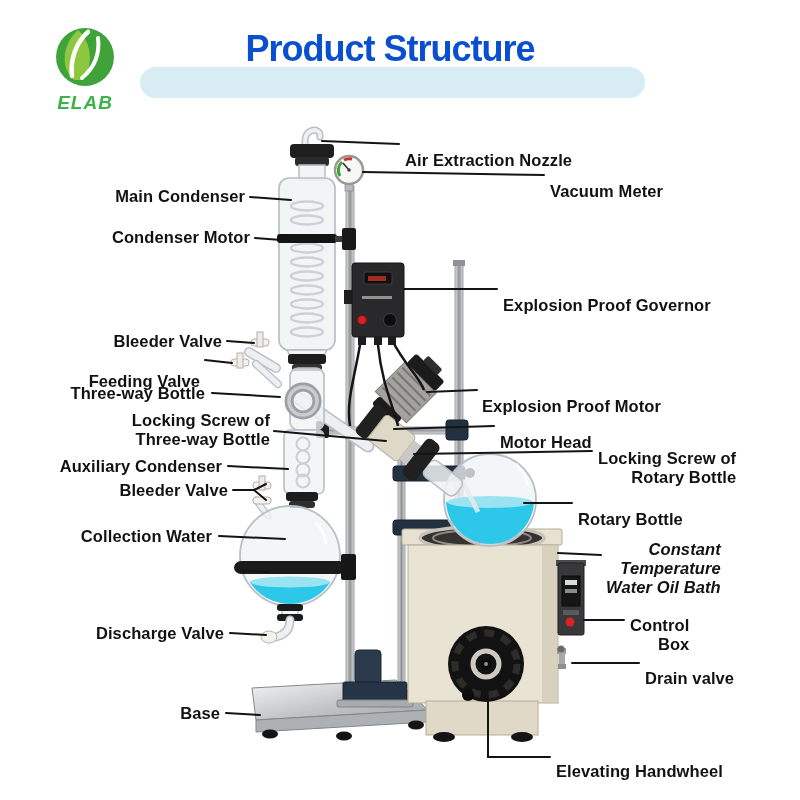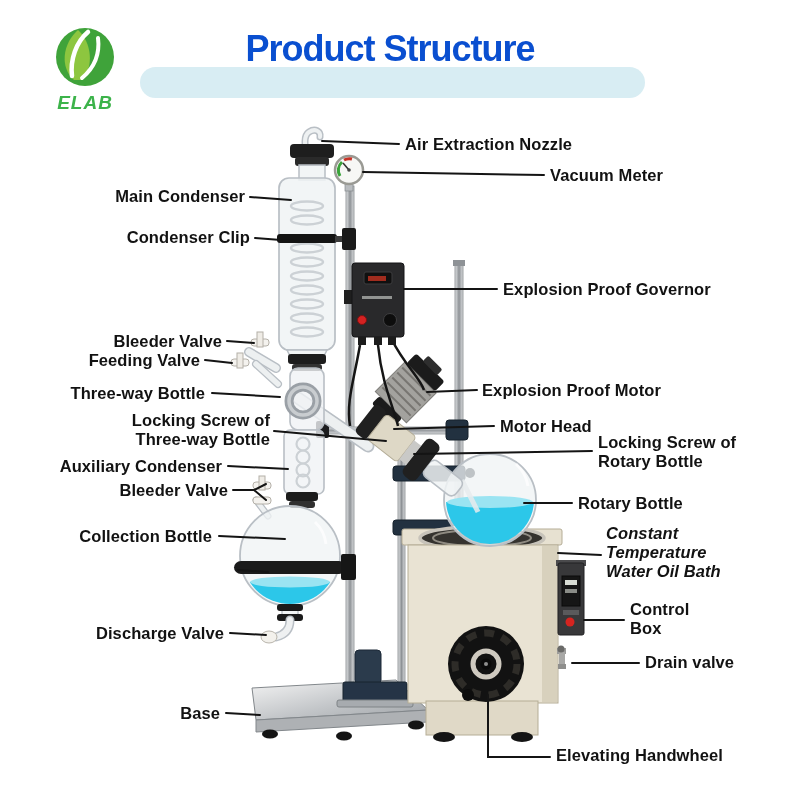--- a/index.html
+++ b/index.html
@@ -11,21 +11,21 @@
               background:#d8edf3;}
   .page-title{position:absolute;left:150px;top:28px;width:480px;text-align:center;
               font-size:36px;font-weight:800;letter-spacing:-1px;color:#0a4fd0;}
   .logo{position:absolute;left:40px;top:24px;width:90px;text-align:center;}
   .logo-text{font-size:19px;font-weight:800;font-style:italic;color:#3cb34a;letter-spacing:1px;
              margin-top:-2px;}
   
   .lbl{position:absolute;font-size:16.5px;line-height:19px;font-weight:600;color:#121212;
        white-space:pre-line;letter-spacing:.1px;}
   .left{text-align:right;}
-  .right{text-align:left;}
+  .right{text-align:right;margin-top:16px;}
 </style>
 </head>
 <body>
 
 <div class="stage">
 
   <svg class="apparatus" width="800" height="800" viewBox="0 0 800 800">
     <defs>
       <linearGradient id="steelH" x1="0" y1="0" x2="1" y2="0">
         <stop offset="0" stop-color="#e4e6e8"></stop>
@@ -284,29 +284,29 @@
     <svg width="66" height="66" viewBox="0 0 66 66">
       <circle cx="33" cy="33" r="29" fill="#3fa33a"></circle>
       <path d="M22,56 C8,44 10,20 26,6 C40,18 42,44 30,56 Z" fill="#8dc63f"></path>
       <path d="M20,52 C18,36 24,18 36,8" fill="none" stroke="#ffffff" stroke-width="4.5" stroke-linecap="round"></path>
       <path d="M30,54 C42,44 48,30 46,14" fill="none" stroke="#ffffff" stroke-width="4" stroke-linecap="round"></path>
     </svg>
     <div class="logo-text">ELAB</div>
   </div>
 
   <div class="lbl left" style="right:555px;top:187px;">Main Condenser</div>
-  <div class="lbl left" style="right:550px;top:228px;">Condenser Clip</div>
+  <div class="lbl left" style="right:550px;top:228px;">Condenser Motor</div>
   <div class="lbl left" style="right:578px;top:332px;">Bleeder Valve</div>
-  <div class="lbl left" style="right:600px;top:351px;">Feeding Valve</div>
+  <div class="lbl left" style="right:600px;top:372px;">Feeding Valve</div>
   <div class="lbl left" style="right:595px;top:384px;">Three-way Bottle</div>
   <div class="lbl left" style="right:530px;top:411px;">Locking Screw of
 Three-way Bottle</div>
   <div class="lbl left" style="right:578px;top:457px;">Auxiliary Condenser</div>
   <div class="lbl left" style="right:572px;top:481px;">Bleeder Valve</div>
-  <div class="lbl left" style="right:588px;top:527px;">Collection Bottle</div>
+  <div class="lbl left" style="right:588px;top:527px;">Collection Water</div>
   <div class="lbl left" style="right:576px;top:624px;">Discharge Valve</div>
   <div class="lbl left" style="right:580px;top:704px;text-align:center;">Base</div>
 
   <div class="lbl right" style="left:405px;top:135px;">Air Extraction Nozzle</div>
   <div class="lbl right" style="left:550px;top:166px;">Vacuum Meter</div>
   <div class="lbl right" style="left:482px;top:381px;">Explosion Proof Motor</div>
   <div class="lbl right" style="left:503px;top:280px;">Explosion Proof Governor</div>
   <div class="lbl right" style="left:500px;top:417px;">Motor Head</div>
   <div class="lbl right" style="left:598px;top:433px;">Locking Screw of
 Rotary Bottle</div>

